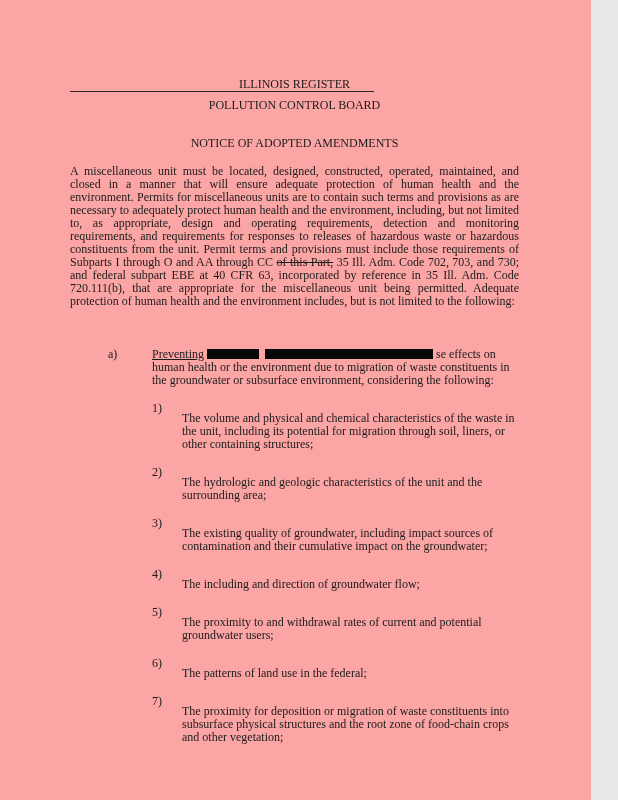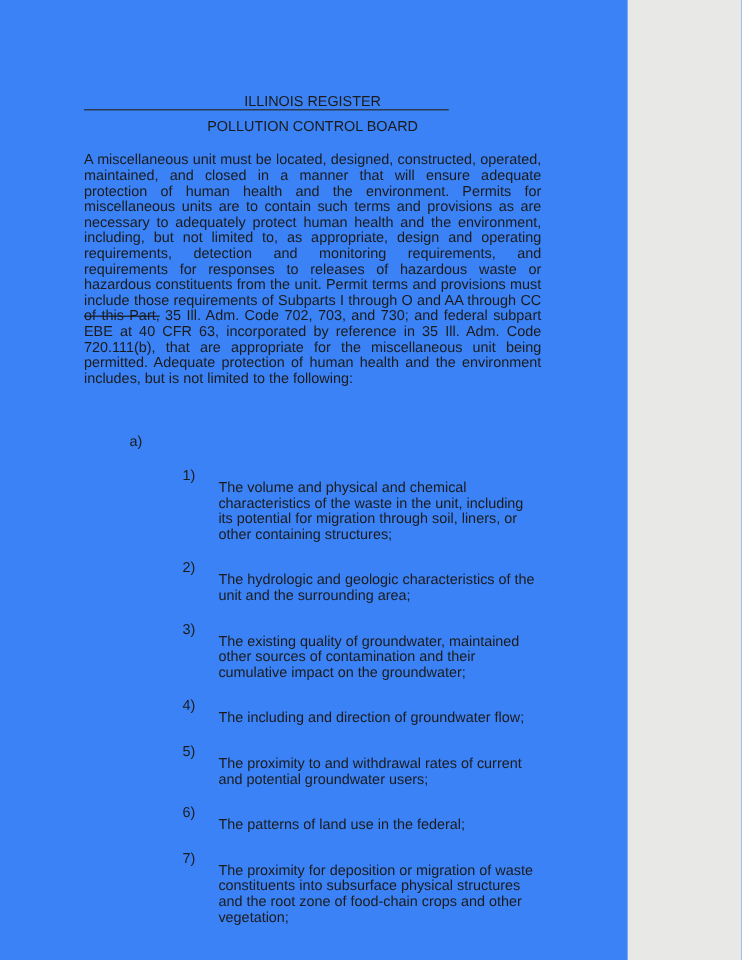--- a/index.html
+++ b/index.html
@@ -1,35 +1,35 @@
 <!DOCTYPE html>
 <html><head>
 <meta charset="utf-8">
 <style>
   * { margin:0; padding:0; box-sizing:border-box; }
   html,body { width:618px; height:800px; }
   body { background:#e8e8e6; }
   .page {
-    width:523px; height:800px;
-    background:#3b82f6;
-    font-family:Liberation Sans, sans-serif;
+    width:591px; height:800px;
+    background:#fca5a5;
+    font-family:Liberation Serif, serif;
     color:#1b1b1b;
     font-size:12px;
     line-height:13px;
     padding:78px 72px 0 70px;
     position:relative;
     overflow:hidden;
   }
   .center { text-align:center; }
   .reg-wrap { position:relative; margin-bottom:8px; }
   .reg-underline {
     position:absolute; left:0; top:13px;
     width:304px; height:1px; background:#2a2a2a;
   }
-  .t-board   { margin-bottom:15px; }
+  .t-board   { margin-bottom:25px; }
   .t-notice  { margin-bottom:15px; }
   .t-subpart { margin-bottom:13px; }
   .sec-heading { font-weight:bold; margin-bottom:13px; }
   .intro { text-align:justify; }
   .struck { text-decoration:line-through; }
   .item-a { display:flex; margin-top:40px; margin-left:38px; }
   .item-a .lbl { width:44px; flex:0 0 44px; }
   .item-a .body { flex:1; }
   .lead-underlined { text-decoration:underline; }
   .redact {
@@ -49,41 +49,43 @@
 
 <div class="page">
 
   <div class="reg-wrap center">
     <div class="reg-underline"></div>
     <span>ILLINOIS REGISTER</span>
   </div>
 
   <div class="center t-board">POLLUTION CONTROL BOARD</div>
 
+  <div class="center t-notice">NOTICE OF ADOPTED AMENDMENTS</div>
 
 
 
   <p class="intro"><span>A miscellaneous unit must be located, designed, constructed, operated, maintained, and closed in a manner that will ensure adequate protection of human health and the environment.  Permits for miscellaneous units are to contain such terms and provisions as are necessary to adequately protect human health and the environment, including, but not limited to, as appropriate, design and operating requirements, detection and monitoring requirements, and requirements for responses to releases of hazardous waste or hazardous constituents from the unit.  Permit terms and provisions must include those requirements of Subparts I through O and AA through CC </span><span class="struck">of this Part,</span><span> 35 Ill. Adm. Code 702, 703, and 730; and federal subpart EBE at 40 CFR 63, incorporated by reference in 35 Ill. Adm. Code 720.111(b), that are appropriate for the miscellaneous unit being permitted.  Adequate protection of human health and the environment includes, but is not limited to the following:</span></p>
 
   <div class="item-a">
     <span class="lbl">a)</span>
+    <div class="body"><span class="lead-underlined">Preventing</span><span class="redact r1"></span><span class="redact r2"></span><span>se effects on human health or the environment due to migration of waste constituents in the groundwater or subsurface environment, considering the following:</span></div>
   </div>
 
   <div class="subitems">
     <div class="subitem">
       <span class="num">1)</span>
       <div class="txt">The volume and physical and chemical characteristics of the waste in the unit, including its potential for migration through soil, liners, or other containing structures;</div>
     </div>
     <div class="subitem">
       <span class="num">2)</span>
       <div class="txt">The hydrologic and geologic characteristics of the unit and the surrounding area;</div>
     </div>
     <div class="subitem">
       <span class="num">3)</span>
-      <div class="txt">The existing quality of groundwater, maintained other sources of contamination and their cumulative impact on the groundwater;</div>
+      <div class="txt">The existing quality of groundwater, including impact sources of contamination and their cumulative impact on the groundwater;</div>
     </div>
     <div class="subitem">
       <span class="num">4)</span>
       <div class="txt">The including and direction of groundwater flow;</div>
     </div>
     <div class="subitem">
       <span class="num">5)</span>
       <div class="txt">The proximity to and withdrawal rates of current and potential groundwater users;</div>
     </div>
     <div class="subitem">

